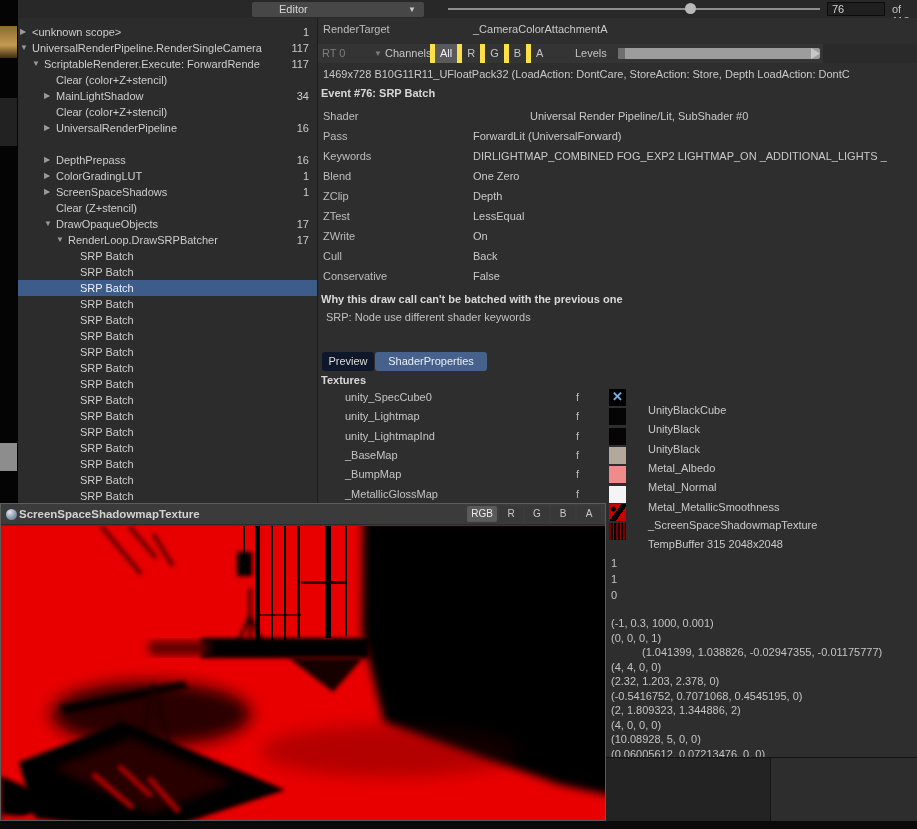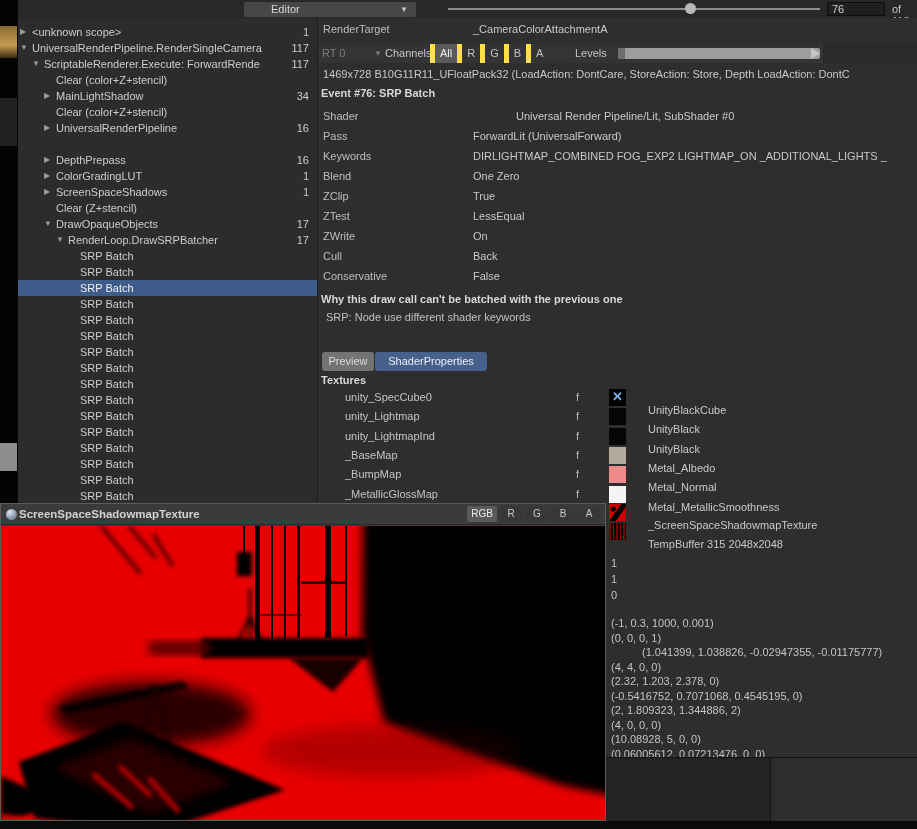--- a/index.html
+++ b/index.html
@@ -37,21 +37,21 @@
   .dvalue { position:absolute; color:#c9c9c9; white-space:nowrap; }
   .bold { font-weight:bold; color:#d8d8d8; }
   #channels-strip { position:absolute; left:0; top:26px; width:505px; height:19px; background:#343434; }
   #channels-strip-dark { position:absolute; left:505px; top:26px; width:94px; height:19px; background:#2a2a2a; }
   .chbtn { height:19px; line-height:19px; padding:0 5px; min-width:19px; text-align:center; color:#c4c4c4; border-left:5px solid #fde047; }
   .chbtn.on { background:#5a5a5a; color:#efefef; }
   #channel-buttons { position:absolute; left:112px; top:0; display:flex; }
   #levels-bar { position:absolute; left:300px; top:4px; width:202px; height:11px; background:#9d9d9d; border-radius:2px; }
   #levels-handle-left { position:absolute; left:0; top:0; width:7px; height:11px; background:#6f6f6f; border-radius:2px 0 0 2px; }
   #levels-handle-right { position:absolute; right:0; top:0; width:9px; height:11px; background:#c6c6c6; clip-path:polygon(0 0,100% 50%,0 100%); }
-  .tab { position:absolute; top:334px; height:19px; line-height:19px; text-align:center; border-radius:3px; background:#737373; color:#dcdcdc; }
+  .tab { position:absolute; top:334px; height:19px; line-height:19px; text-align:center; border-radius:3px; background:#0f172a; color:#dcdcdc; }
   .tab.on { background:#46618c; color:#eaeef5; }
   .texrow { position:absolute; left:0; width:599px; height:17px; line-height:17px; }
   .texname { position:absolute; left:27px; color:#c4c4c4; }
   .texflag { position:absolute; left:258px; color:#b8b8b8; }
   .texasset { position:absolute; left:330px; color:#c9c9c9;margin-top:13px; }
   .th { position:absolute; left:291px; top:0; width:17px; height:17px; }
   .th-cube { background:#000; color:#79b1e2; font-size:13px; font-weight:bold; text-align:center; line-height:16px; }
   .th-black { background:#050505; }
   .th-tan { background:#b2a89b; }
   .th-salmon { background:#ef8b8b; }
@@ -85,21 +85,21 @@
 <body>
 
 <div class="abs" id="left-strip">
   <div class="sliver" style="top:26px;height:32px;background:linear-gradient(180deg,#8a6a33,#c49a50 60%,#3a2c12);"></div>
   <div class="sliver" style="top:98px;height:48px;background:#222;"></div>
   <div class="sliver" style="top:443px;height:28px;background:#8d8d8d;"></div>
 </div>
 
 <div class="abs" id="toolbar">
   <div class="tbtn" style="left:2px;width:210px;margin-top:16px;">Disable</div>
-  <div id="dd-editor" style="left:226px;width:172px;padding-left:27px;">
+  <div id="dd-editor" style="left:234px;width:172px;padding-left:27px;">
     <span>Editor</span>
     <span class="dd-arrow">▼</span>
   </div>
   <div id="frame-slider-track"></div>
   <div id="frame-slider-thumb"></div>
   <div id="frame-field">76</div>
   <div id="frame-total">of 118</div>
 </div>
 
 <div class="abs" id="tree">
@@ -233,29 +233,29 @@
       <div id="levels-handle-left"></div>
       <div id="levels-handle-right"></div>
     </div>
   </div>
   <div id="channels-strip-dark"></div>
 
   <div class="dvalue" style="left:5px;top:50px;width:594px;overflow:hidden;">1469x728 B10G11R11_UFloatPack32 (LoadAction: DontCare, StoreAction: Store, Depth LoadAction: DontC</div>
   <div class="dvalue bold" style="left:3px;top:69px;">Event #76: SRP Batch</div>
 
   <div class="dlabel" style="left:5px;top:92px;">Shader</div>
-  <div class="dvalue" style="left:150px;top:92px;padding-left:48px;">Universal Render Pipeline/Lit, SubShader #0</div>
+  <div class="dvalue" style="left:164px;top:92px;padding-left:48px;">Universal Render Pipeline/Lit, SubShader #0</div>
   <div class="dlabel" style="left:5px;top:112px;">Pass</div>
   <div class="dvalue" style="left:155px;top:112px;">ForwardLit (UniversalForward)</div>
   <div class="dlabel" style="left:5px;top:132px;">Keywords</div>
   <div class="dvalue" style="left:155px;top:132px;width:444px;overflow:hidden;">DIRLIGHTMAP_COMBINED FOG_EXP2 LIGHTMAP_ON _ADDITIONAL_LIGHTS _</div>
   <div class="dlabel" style="left:5px;top:152px;">Blend</div>
   <div class="dvalue" style="left:155px;top:152px;">One Zero</div>
   <div class="dlabel" style="left:5px;top:172px;">ZClip</div>
-  <div class="dvalue" style="left:155px;top:172px;">True</div>
+  <div class="dvalue" style="left:155px;top:172px;">Depth</div>
   <div class="dlabel" style="left:5px;top:192px;">ZTest</div>
   <div class="dvalue" style="left:155px;top:192px;">LessEqual</div>
   <div class="dlabel" style="left:5px;top:212px;">ZWrite</div>
   <div class="dvalue" style="left:155px;top:212px;">On</div>
   <div class="dlabel" style="left:5px;top:232px;">Cull</div>
   <div class="dvalue" style="left:155px;top:232px;">Back</div>
   <div class="dlabel" style="left:5px;top:252px;">Conservative</div>
   <div class="dvalue" style="left:155px;top:252px;">False</div>
 
   <div class="dvalue bold" style="left:3px;top:275px;">Why this draw call can't be batched with the previous one</div>

